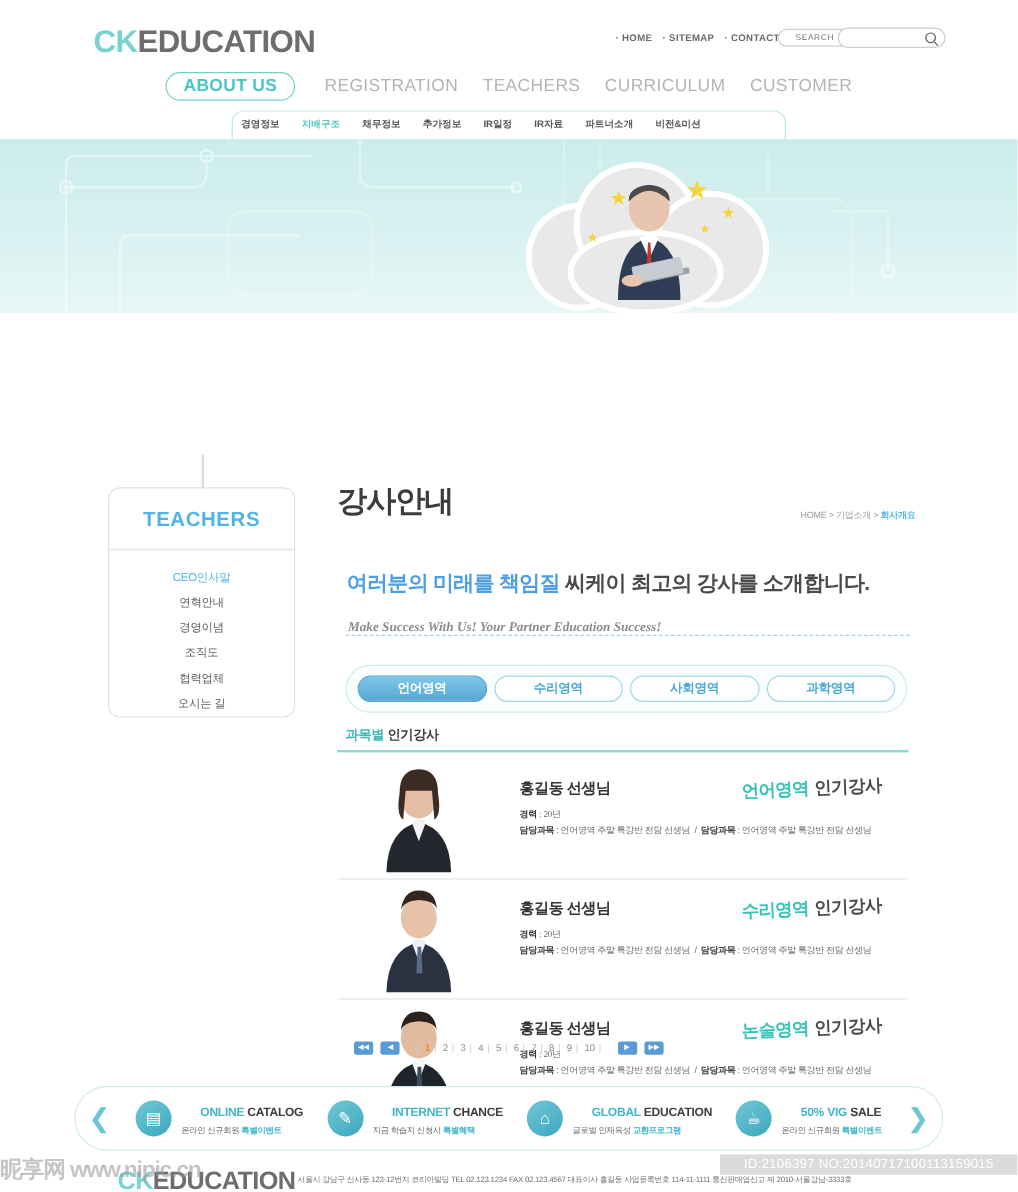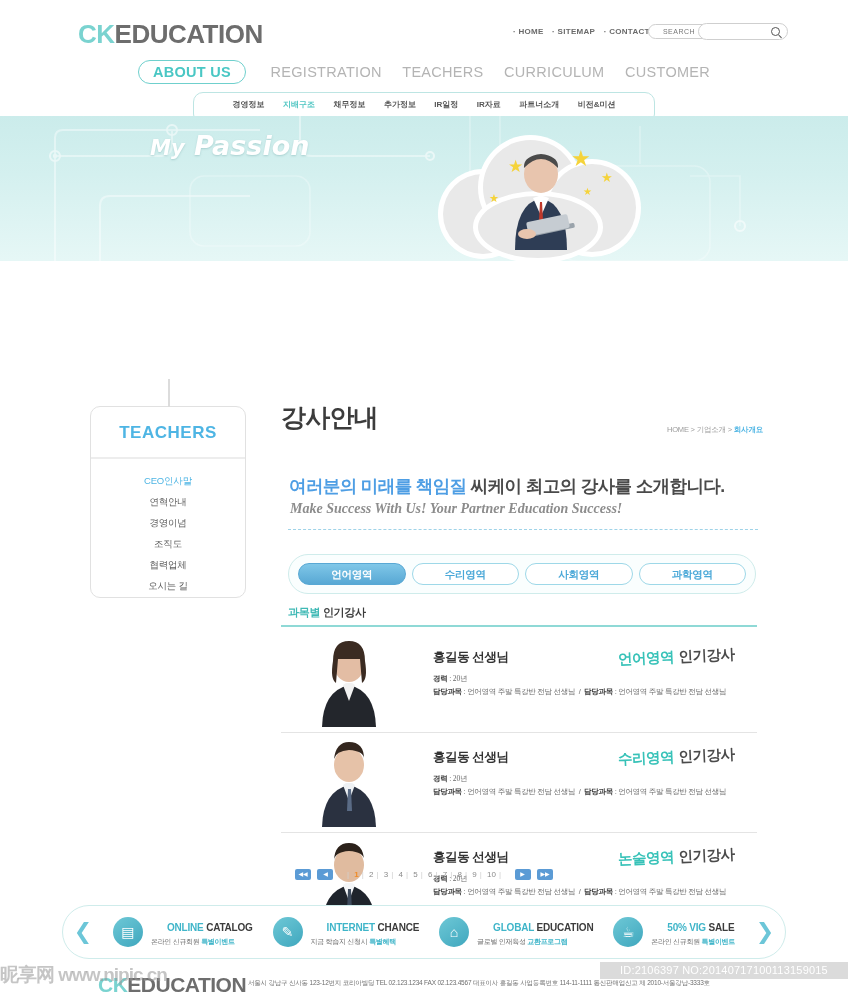--- a/index.html
+++ b/index.html
@@ -40,21 +40,21 @@
   .mainnav ul { list-style:none; display:inline-block; }
   .mainnav li { display:inline-block; font-size:14.5px; color:#b4b4b4; letter-spacing:0.3px; margin:0 8px; vertical-align:middle; }
   .mainnav li.active {
     color:#49c7c4; border:1.5px solid #6fd0cd; border-radius:15px;
     padding:3px 14px; font-weight:bold; margin-right:12px;
   }
 
   .subnav {
     position:absolute; left:50%; transform:translateX(-50%); top:92px;
     width:462px; height:32px; border:1px solid #bde5e3; border-radius:10px;
-    background:#fff; text-align:center; line-height:18px;
+    background:#fff; line-height:18px;
   }
   .subnav span { font-size:8px; color:#555; margin:0 7px; font-weight:bold; }
   .subnav span.active { color:#4ec5c2; }
 
   
   .hero {
     position:relative; height:145px;
     background:linear-gradient(180deg,#cbeceb 0%,#d4f0ef 40%,#e6f7f6 100%);
     overflow:hidden;
   }
@@ -93,21 +93,21 @@
   .sidebar li.active { color:#4eb5e4; }
 
   .page-title { position:absolute; left:281px; top:140px; font-size:25px; font-weight:bold; color:#3c3c3c; letter-spacing:-0.8px; }
   .breadcrumb { position:absolute; right:85px; top:164px; font-size:7.5px; color:#9a9a9a; letter-spacing:-0.2px; }
   .breadcrumb .cur { color:#4eb5e4; font-weight:bold; }
 
   .headline { position:absolute; left:289px; top:213px; font-size:17.5px; font-weight:bold; letter-spacing:-0.6px; }
   .headline .blue { color:#4e9ee4; }
   .headline .dark { color:#4a4a4a; }
   .subheadline {
-    position:absolute; left:290px; top:240px; font-size:14px; color:#8c8c8c;
+    position:absolute; left:290px; top:256px; font-size:11px; color:#8c8c8c;
     font-style:italic; font-weight:bold; font-family:"Liberation Serif",serif;
   }
   .dashline { position:absolute; left:288px; top:268px; width:470px; height:1px; border-top:1px dashed #9fd3e8; }
 
   .tabbar {
     position:absolute; left:288px; top:293px; width:468px; height:40px;
     border:1px solid #cfeceb; border-radius:20px; background:#fafefe;
     display:flex; align-items:center; justify-content:space-around; padding:0 6px;
   }
   .tab {
@@ -253,24 +253,20 @@
     <g fill="none" stroke="#ffffff" stroke-width="2">
       <circle cx="55" cy="40" r="5"></circle>
       <circle cx="172" cy="14" r="5"></circle>
       <circle cx="430" cy="40" r="4"></circle>
       <circle cx="740" cy="110" r="5"></circle>
     </g>
     <circle cx="55" cy="40" r="2.2" fill="#ffffff"></circle>
   </svg>
 
   <div class="hero-text">
-    <div class="t1">
-      <span class="small">My</span>
-      <span>Passion</span>
-    </div>
   </div>
 
   <div class="cloud">
     <div class="blob" style="left:20px;top:40px;width:80px;height:80px;"></div>
     <div class="blob" style="left:60px;top:6px;width:95px;height:95px;"></div>
     <div class="blob" style="left:125px;top:30px;width:88px;height:88px;"></div>
     <div class="blob" style="left:55px;top:62px;width:120px;height:62px;"></div>
     <svg class="photo-person" viewBox="0 0 96 100">
       <ellipse cx="48" cy="20" rx="17" ry="19" fill="#e8c5ae"></ellipse>
       <path d="M31,14 Q48,-4 65,14 Q66,2 48,0 Q30,2 31,14Z" fill="#4a4a4a"></path>

